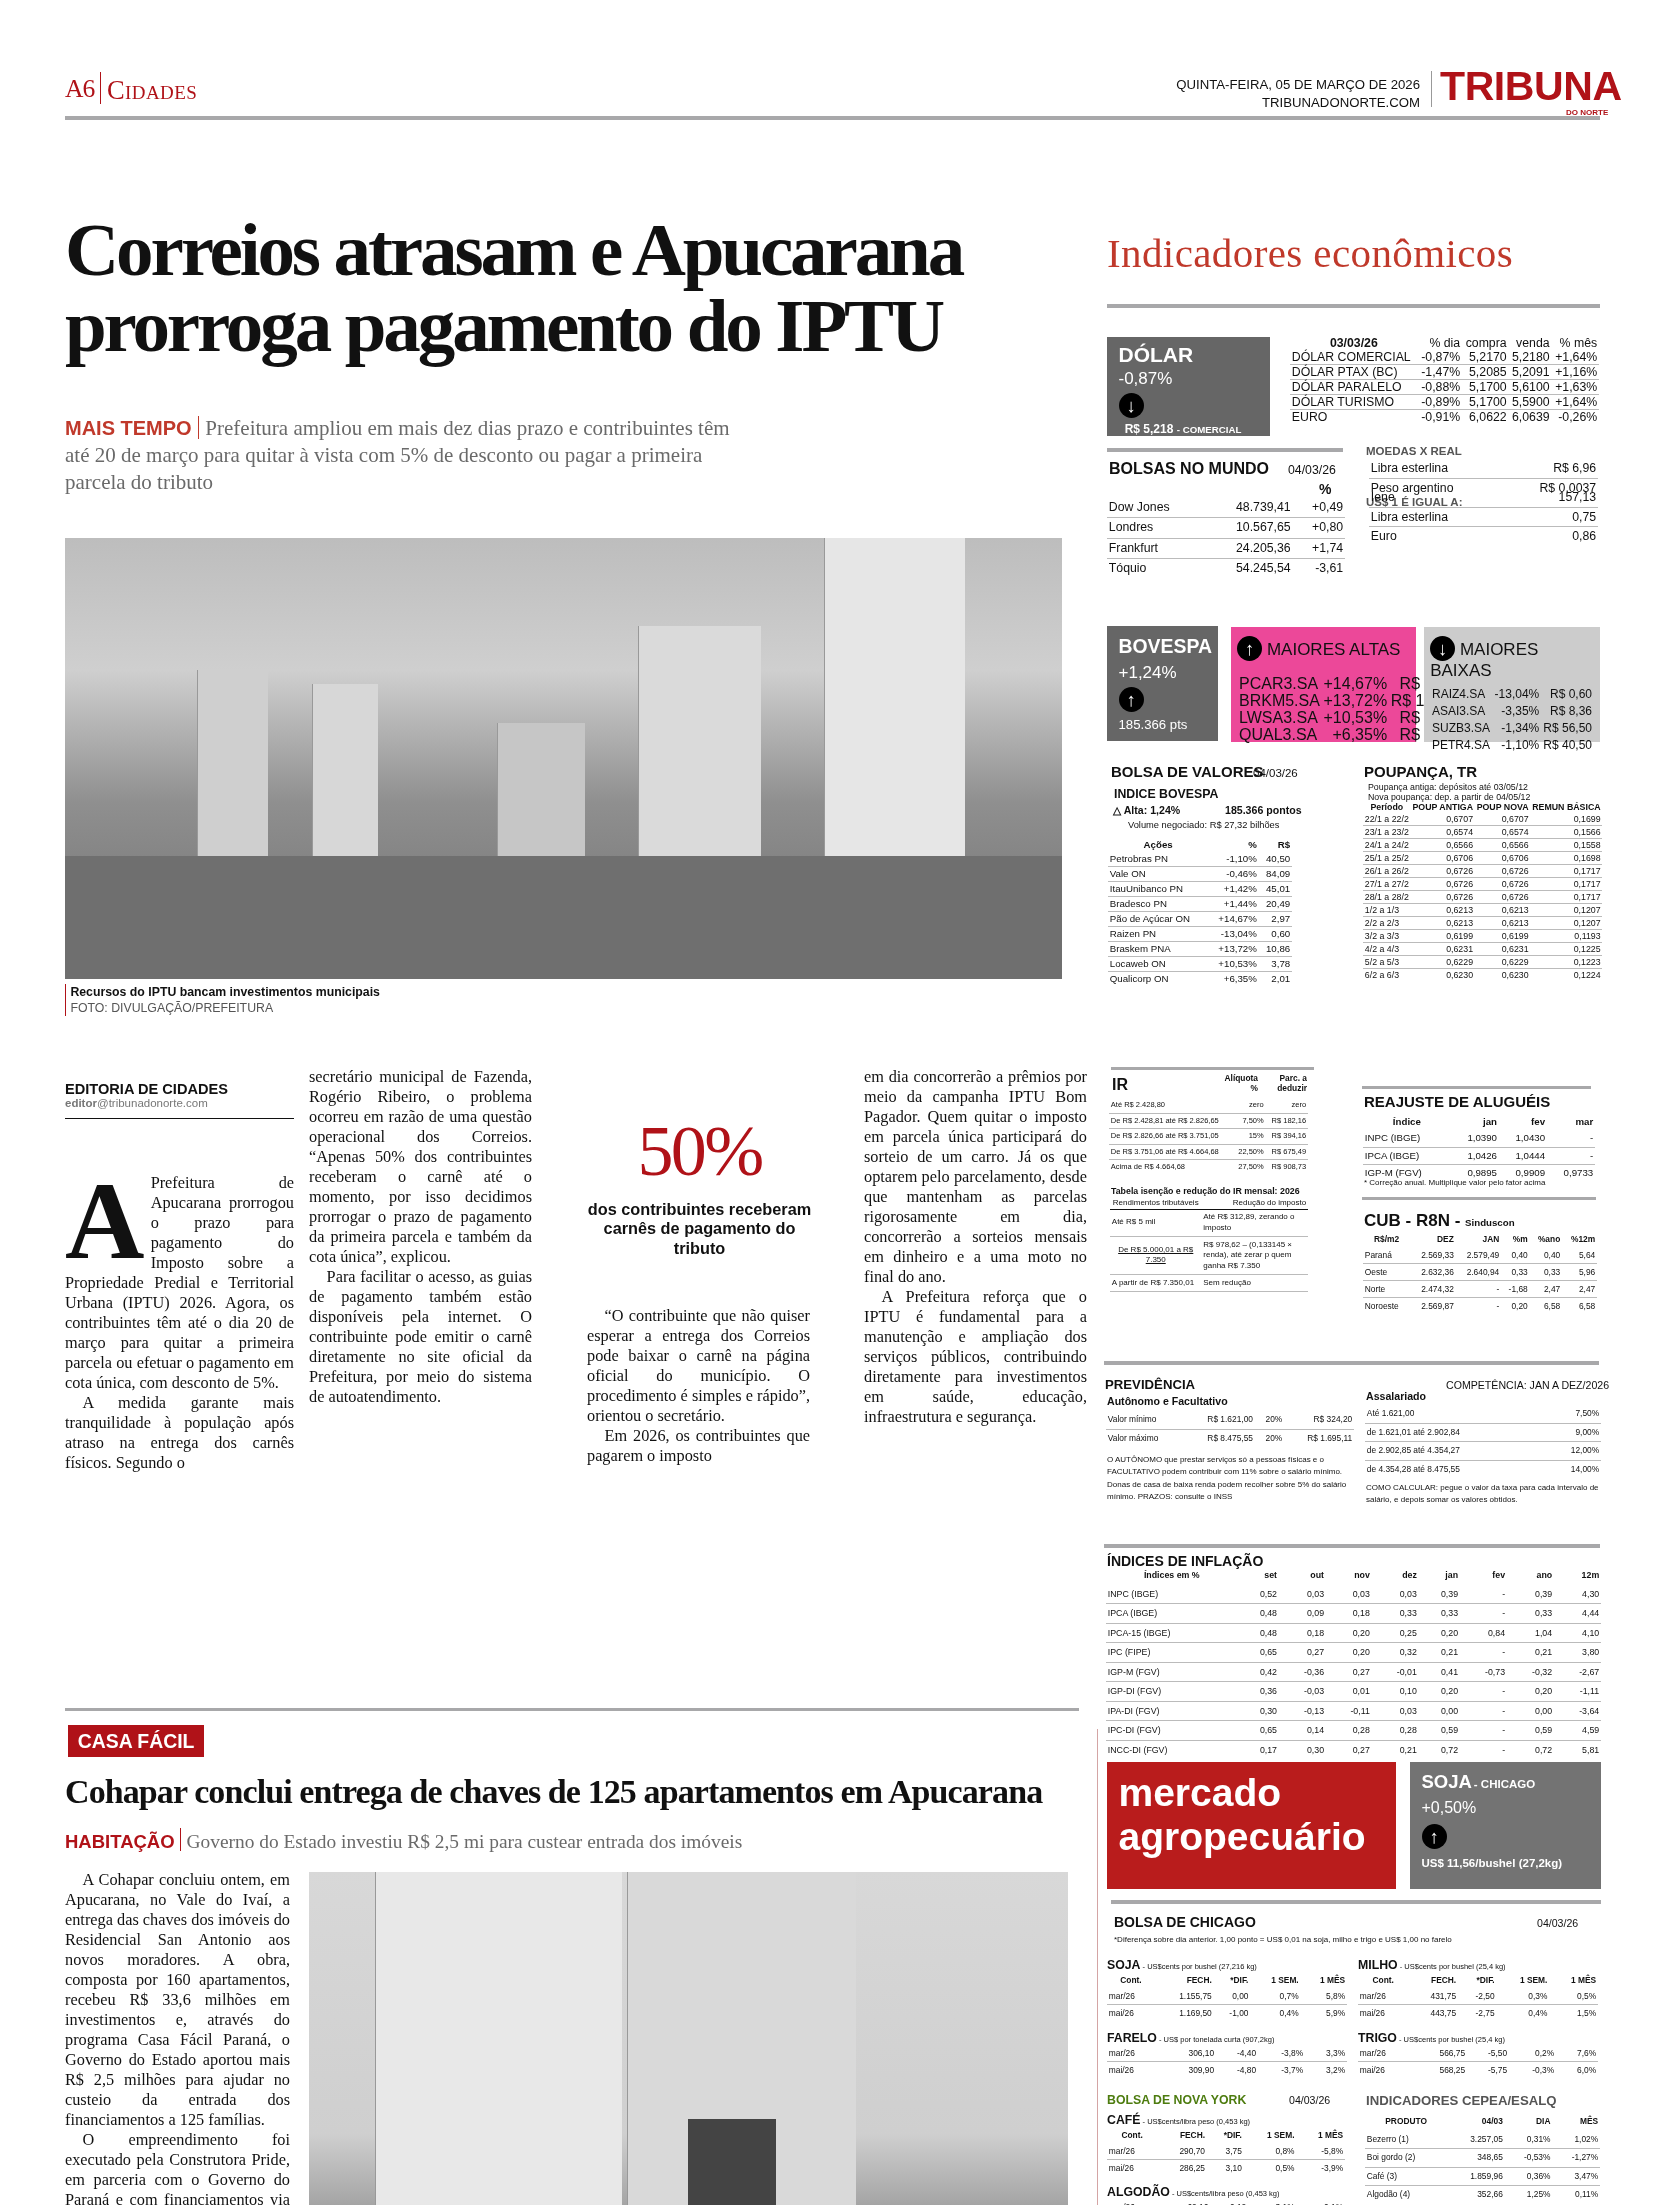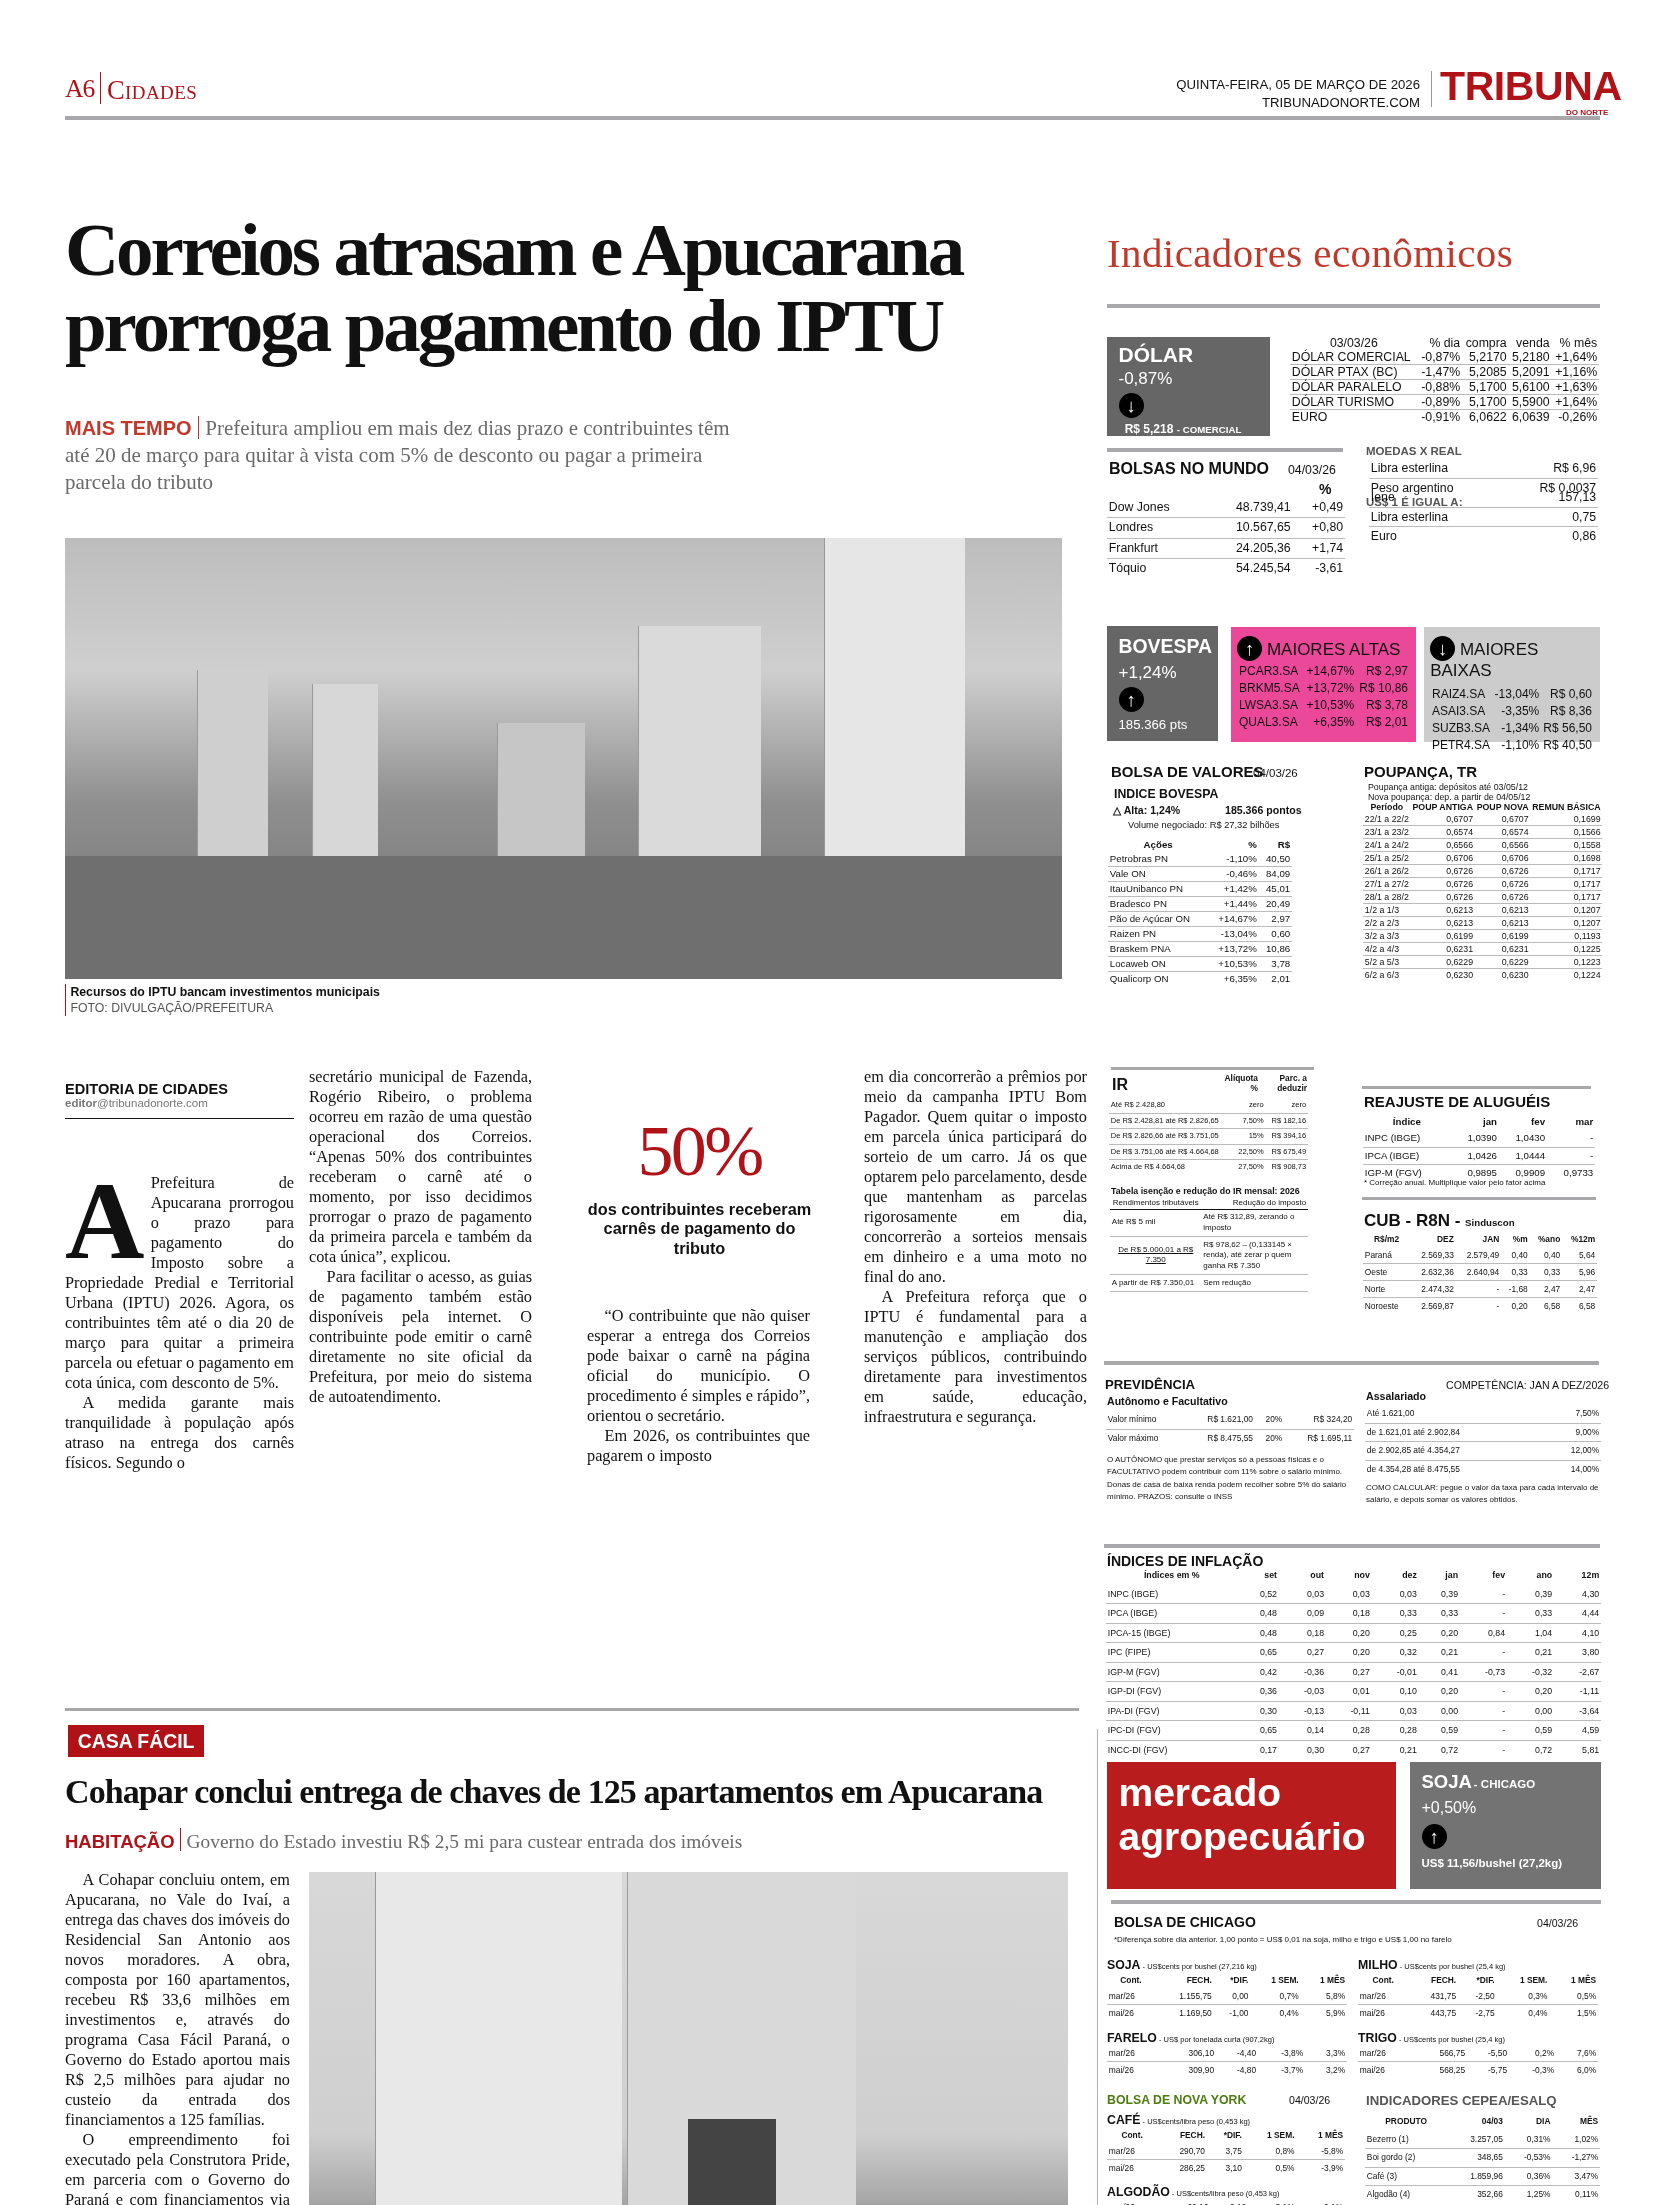--- a/index.html
+++ b/index.html
@@ -146,21 +146,21 @@
 
 <div class="box" style="left:1107px;top:337px;width:163px;height:99px;background:#666;padding:6.2px 11.5px">
   <div class="t" style="font-size:21px">DÓLAR</div>
   <div style="font-size:17px;margin-top:1.8px">-0,87%</div>
   <div class="arrow" style="margin-top:4.4px">↓</div>
   <div style="font-size:12px;font-weight:bold;margin-top:3.5px;padding-left:6.2px"><span>R$ 5,218</span> <span style="font-size:9.7px">- COMERCIAL</span></div>
 </div>
 <table class="abs tb" id="dolar-table" style="left:1290px;top:336px;width:309px;font-size:12.3px">
   <thead>
       <tr id="dolar-head">
-        <th style="font-weight: normal;">03/03/26</th>
+        <th style="font-weight: bold;">03/03/26</th>
         <th class="r" style="font-weight: normal;">% dia</th>
         <th class="r" style="font-weight: normal;">compra</th>
         <th class="r" style="font-weight: normal;">venda</th>
         <th class="r" style="font-weight: normal;">% mês</th>
       </tr>
     </thead>
   <tbody id="dolar-body">
       <tr>
         <td>DÓLAR COMERCIAL</td>
         <td class="r">-0,87%</td>
@@ -260,21 +260,21 @@
   </table>
 
 <div class="box" style="left:1107px;top:626px;width:111px;height:115px;background:#666;padding:8.8px 11.5px">
   <div class="t" style="font-size:19.4px">BOVESPA</div>
   <div style="font-size:17px;margin-top:5.3px">+1,24%</div>
   <div class="arrow" style="margin-top:3.5px">↑</div>
   <div style="font-size:13.2px;margin-top:5.3px">185.366 pts</div>
 </div>
 <div class="box" style="left:1231px;top:627px;width:185px;height:115px;background:#ec4899;color:#111;padding:8.8px 6.2px">
   <div style="font-size:17px"><span class="arrow">↑</span> <span>MAIORES ALTAS</span></div>
-  <table style="font-size:12px;line-height:17px;margin-top:2px;width:100%">
+  <table style="font-size:16px;line-height:17px;margin-top:14px;width:100%">
       <tbody id="altas-body">
         <tr>
           <td>PCAR3.SA</td>
           <td class="r">+14,67%</td>
           <td class="r">R$ 2,97</td>
         </tr>
         <tr>
           <td>BRKM5.SA</td>
           <td class="r">+13,72%</td>
           <td class="r">R$ 10,86</td>

